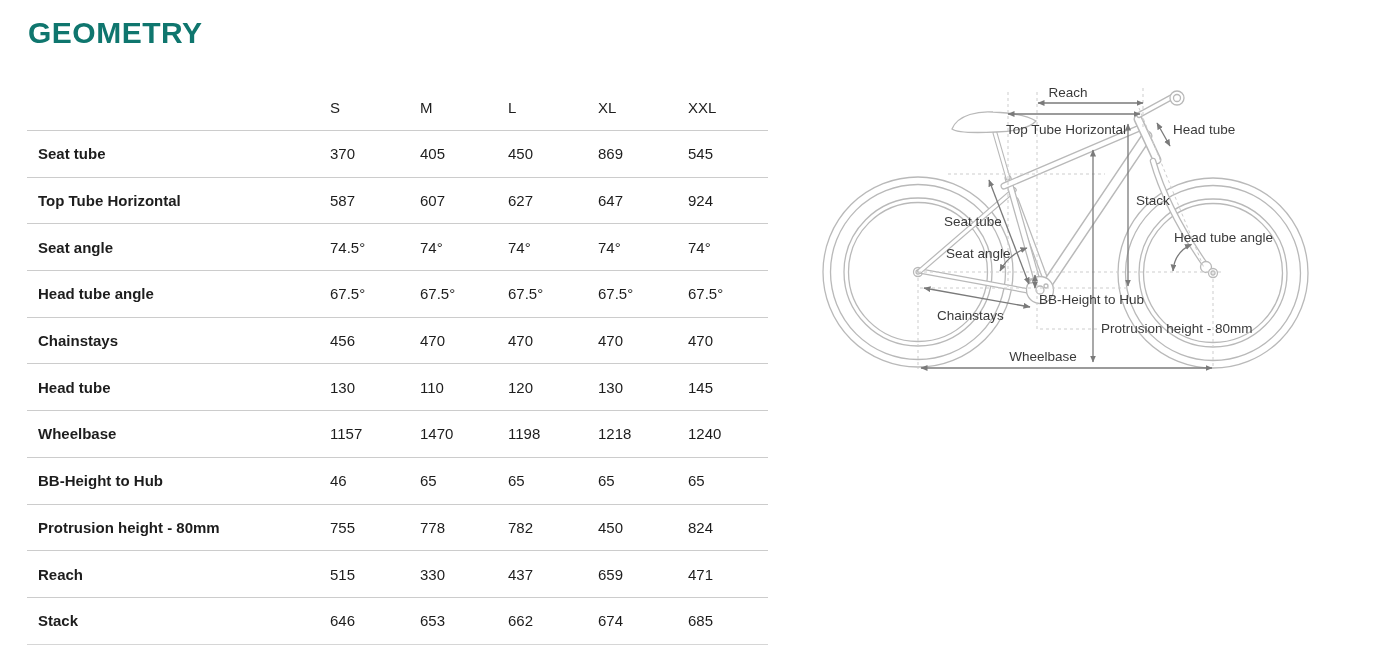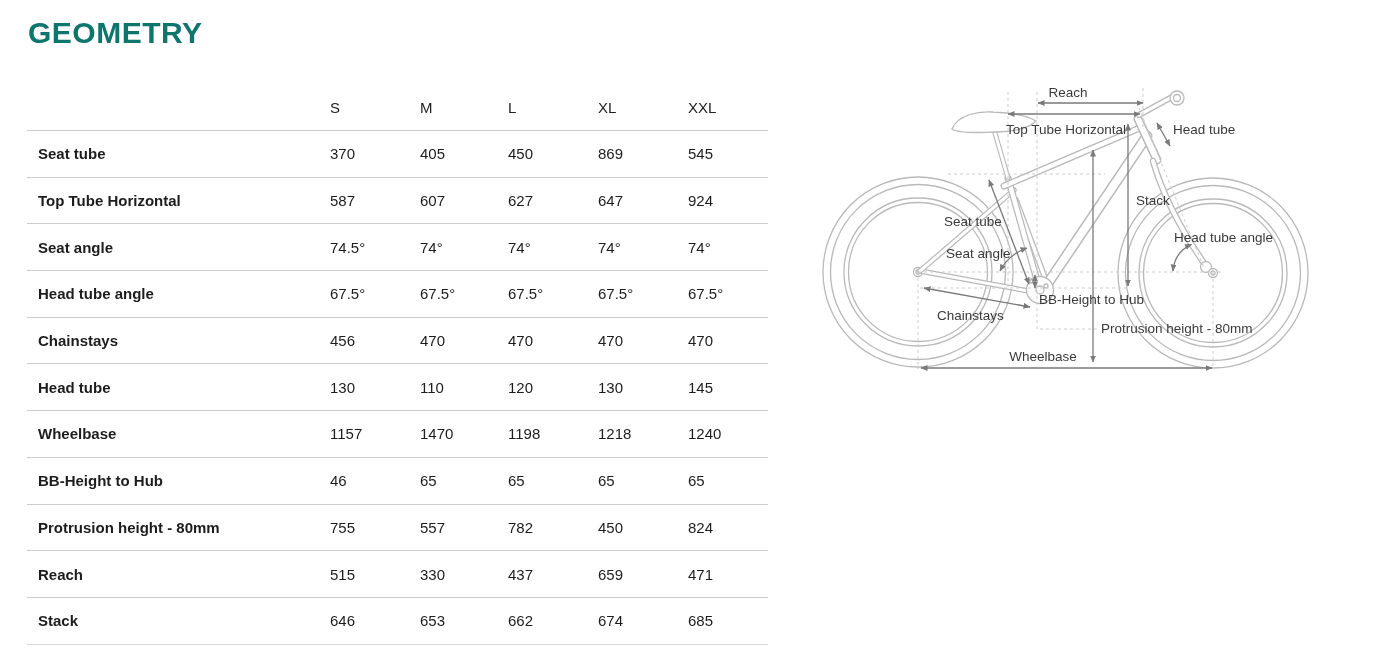--- a/index.html
+++ b/index.html
@@ -116,21 +116,21 @@
       <td class="rl">BB-Height to Hub</td>
       <td>46</td>
       <td>65</td>
       <td>65</td>
       <td>65</td>
       <td>65</td>
     </tr>
     <tr>
       <td class="rl">Protrusion height - 80mm</td>
       <td>755</td>
-      <td>557</td>
+      <td>778</td>
       <td>782</td>
       <td>450</td>
       <td>824</td>
     </tr>
     <tr>
       <td class="rl">Reach</td>
       <td>515</td>
       <td>330</td>
       <td>437</td>
       <td>659</td>

